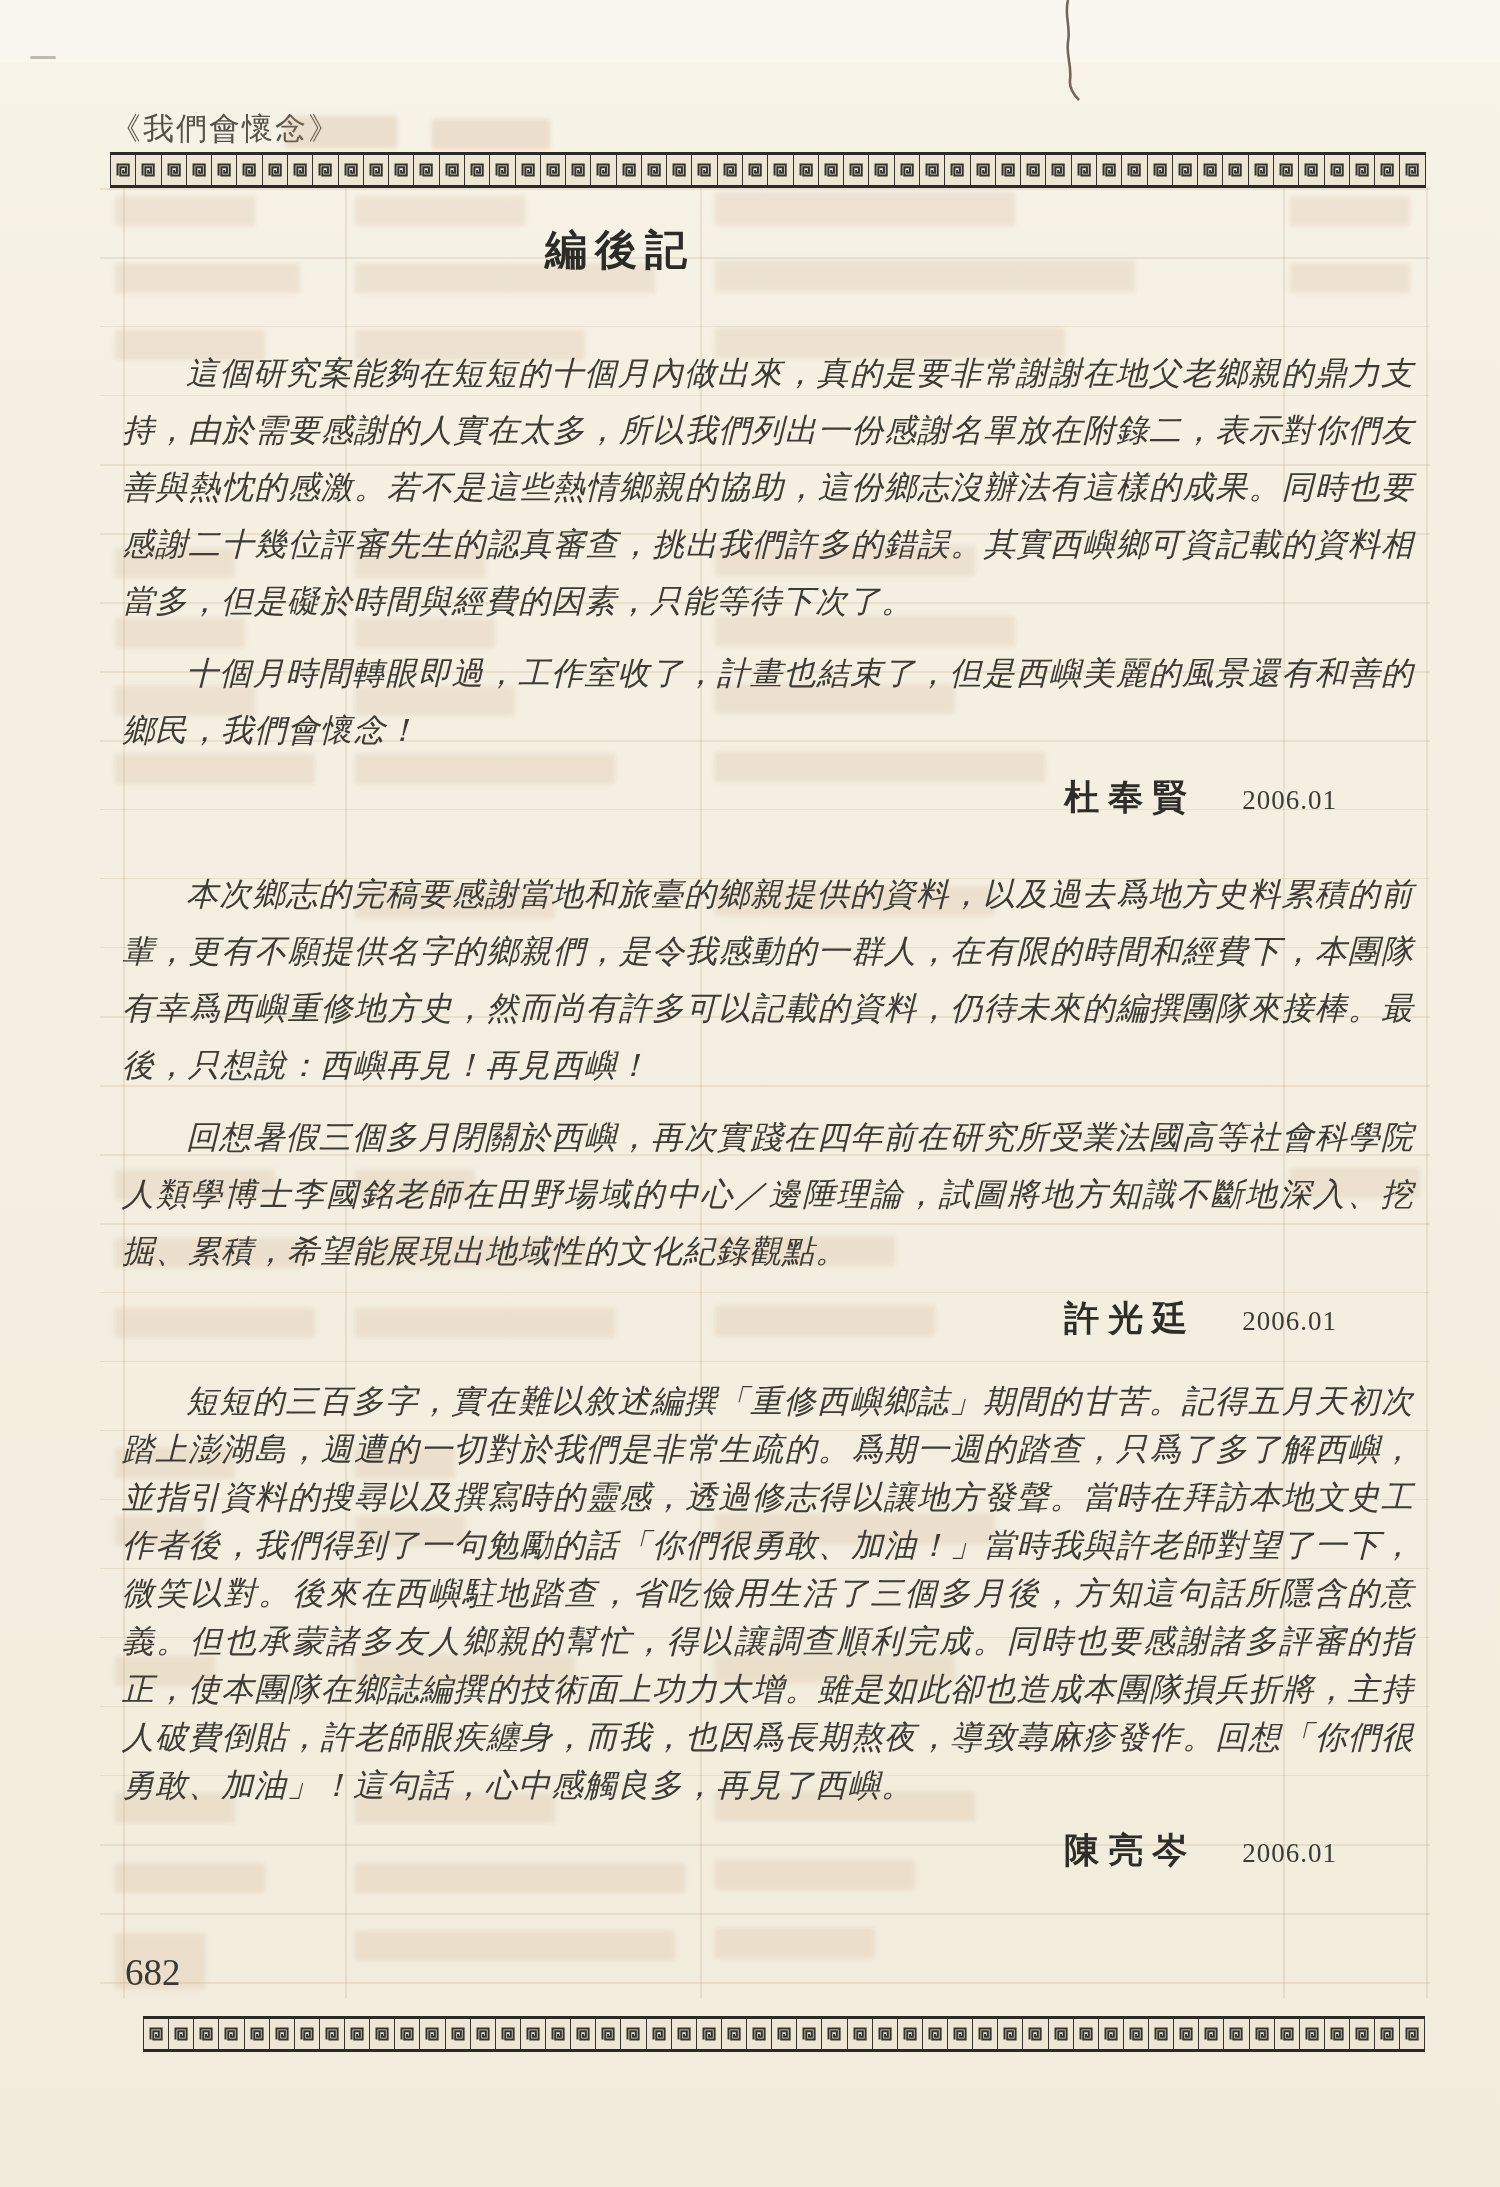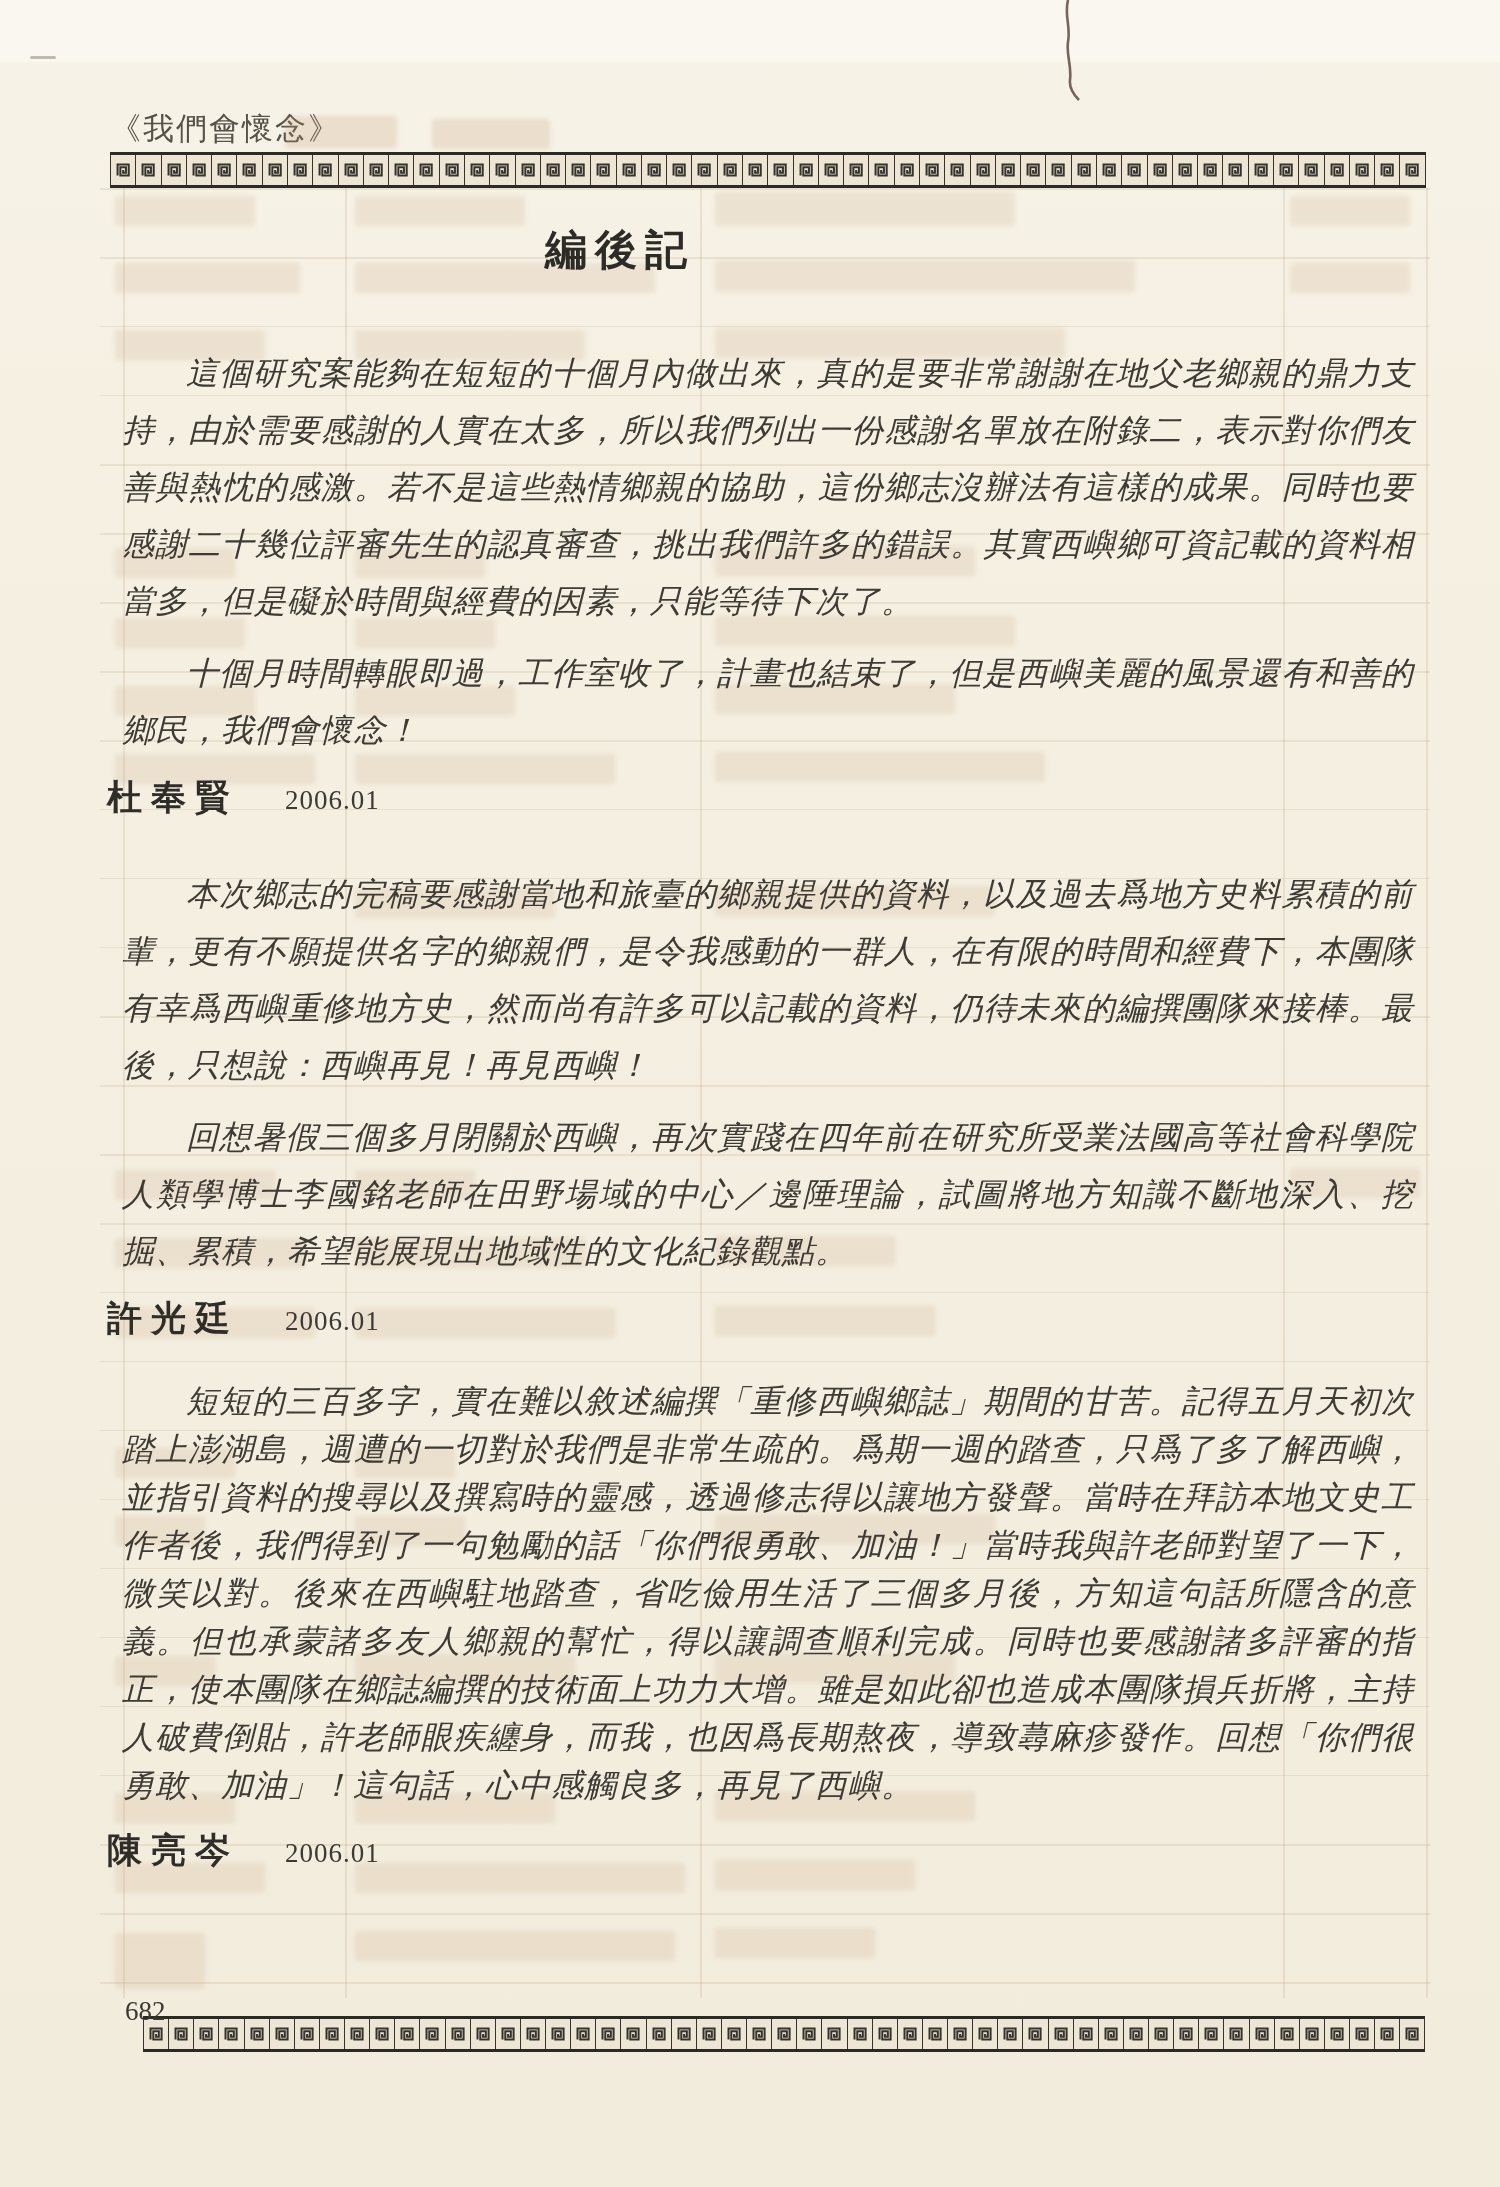--- a/index.html
+++ b/index.html
@@ -50,30 +50,30 @@
   }
 
   
   #body-col{position:absolute;left:107px;top:330px;width:1322px;}
   .para{
     margin:15px;font-size:32px;line-height:57px;letter-spacing:1px;
     text-align:justify;text-justify:inter-character;text-indent:2em;color:#3e3b35;font-style:italic;
   }
   .para.tight{line-height:48px;}
   .sig-row{
-    display:flex;justify-content:flex-start;align-items:baseline;
+    display:flex;justify-content:flex-end;align-items:baseline;
     padding-right:92px;margin-top:4px;margin-bottom:40px;height:52px;
   }
   .sig-name{font-size:35px;font-weight:700;letter-spacing:9px;color:#2f2d28;}
   .sig-date{font-size:27px;margin-left:46px;color:#3c3a35;letter-spacing:1px;}
   .sig-row.last{margin-top:18px;}
   #sig-2-row{margin-bottom:30px;}
 
   
-  #page-number{position:absolute;left:125px;top:1996px;font-size:27px;color:#3a3832;}
+  #page-number{position:absolute;left:125px;top:1951px;font-size:37px;color:#3a3832;}
 </style>
 </head>
 <body>
 
 <div id="page">
 
   <div id="top-light-band"></div>
   <div id="corner-mark"></div>
 
   <div id="ghost-layer">

